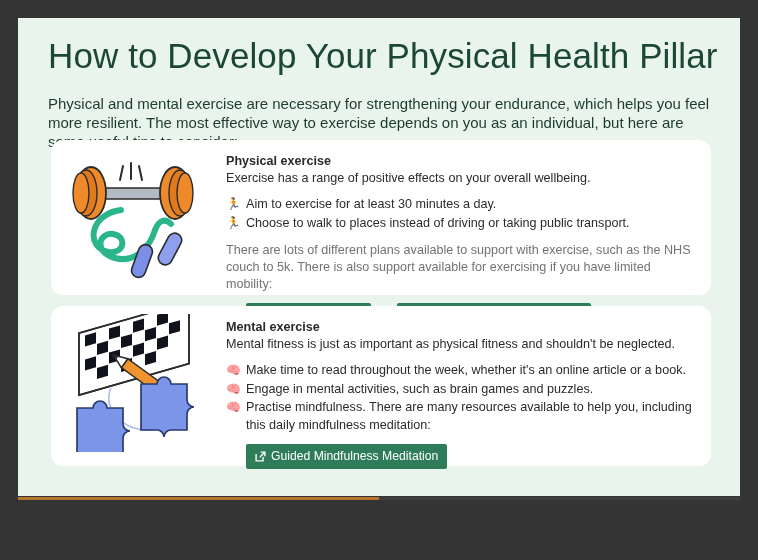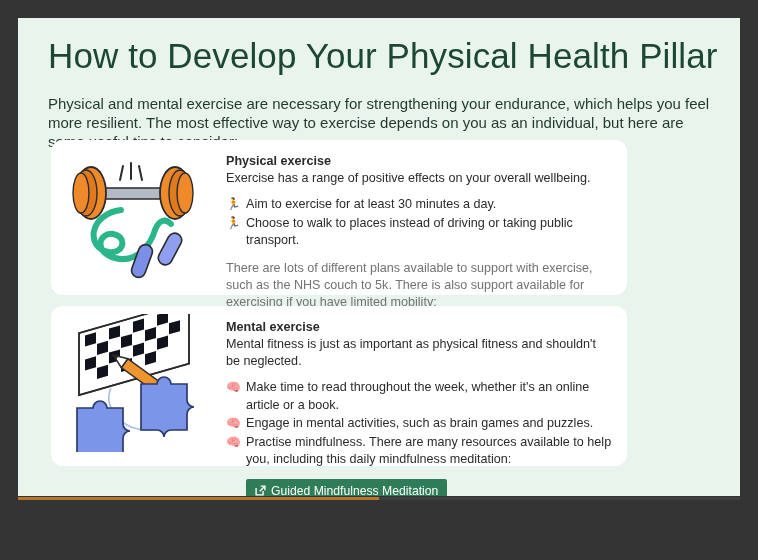--- a/index.html
+++ b/index.html
@@ -43,21 +43,21 @@
     width: 668px;
     font-size: 15px;
     line-height: 19px;
     color: #1f3a2c;
   }
 
   
   .card {
     position: absolute;
     left: 33px;
-    width: 576px;
+    width: 660px;
     background: #ffffff;
     border-radius: 12px;
     text-decoration: underline;
   }
   #card-physical { top: 122px; height: 155px; }
   #card-mental   { top: 288px; height: 160px; }
 
   .card-illustration {
     position: absolute;
     left: 8px; top: 8px;

